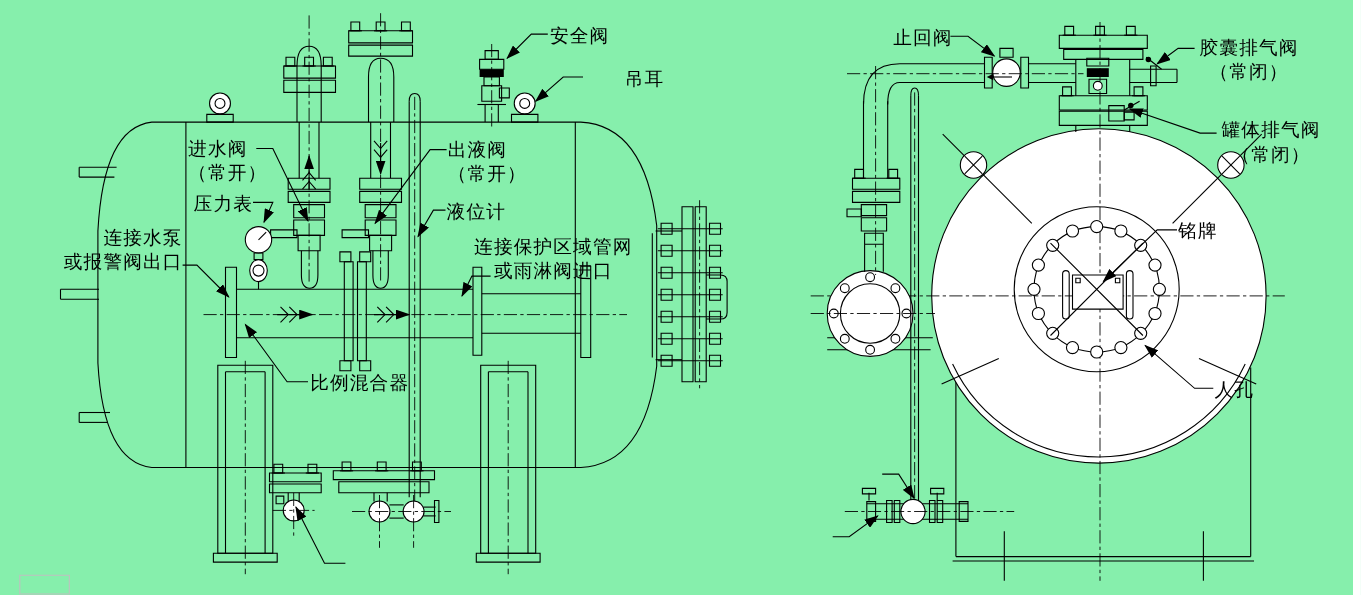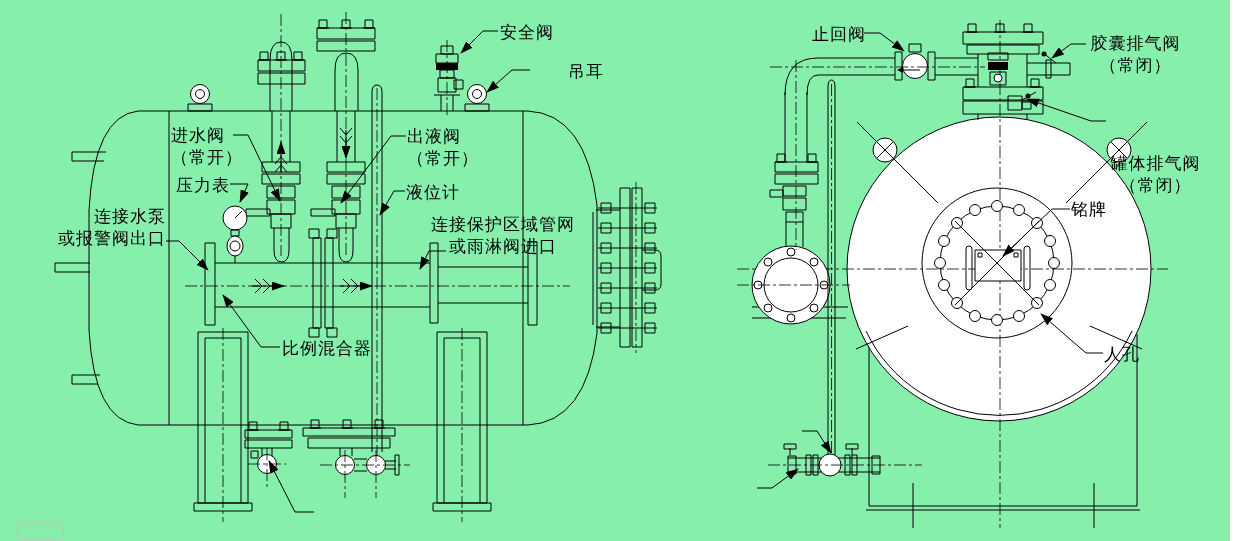--- a/index.html
+++ b/index.html
@@ -455,18 +455,18 @@
 （常开）</div>
 <div class="lbl" style="left:406px;top:182px;text-align:right;">液位计</div>
 <div class="lbl right" style="left:8px;top:206px;width:158px;">连接水泵
 或报警阀出口</div>
 <div class="lbl center" style="left:424px;top:214px;width:158px;">连接保护区域管网
 或雨淋阀进口</div>
 <div class="lbl" style="left:282px;top:338px;">比例混合器</div>
 <div class="lbl" style="left:812px;top:24px;">止回阀</div>
 <div class="lbl center" style="left:1087px;top:33px;width:97px;">胶囊排气阀
 （常闭）</div>
-<div class="lbl center" style="left:1107px;top:108px;width:97px;margin-top:45px;">罐体排气阀
+<div class="lbl center" style="left:1107px;top:108px;width:97px;">罐体排气阀
 （常闭）</div>
 <div class="lbl" style="left:1071px;top:199px;">铭牌</div>
 <div class="lbl" style="left:1104px;top:344px;">人孔</div>
 
 </div>
 
 </body></html>

